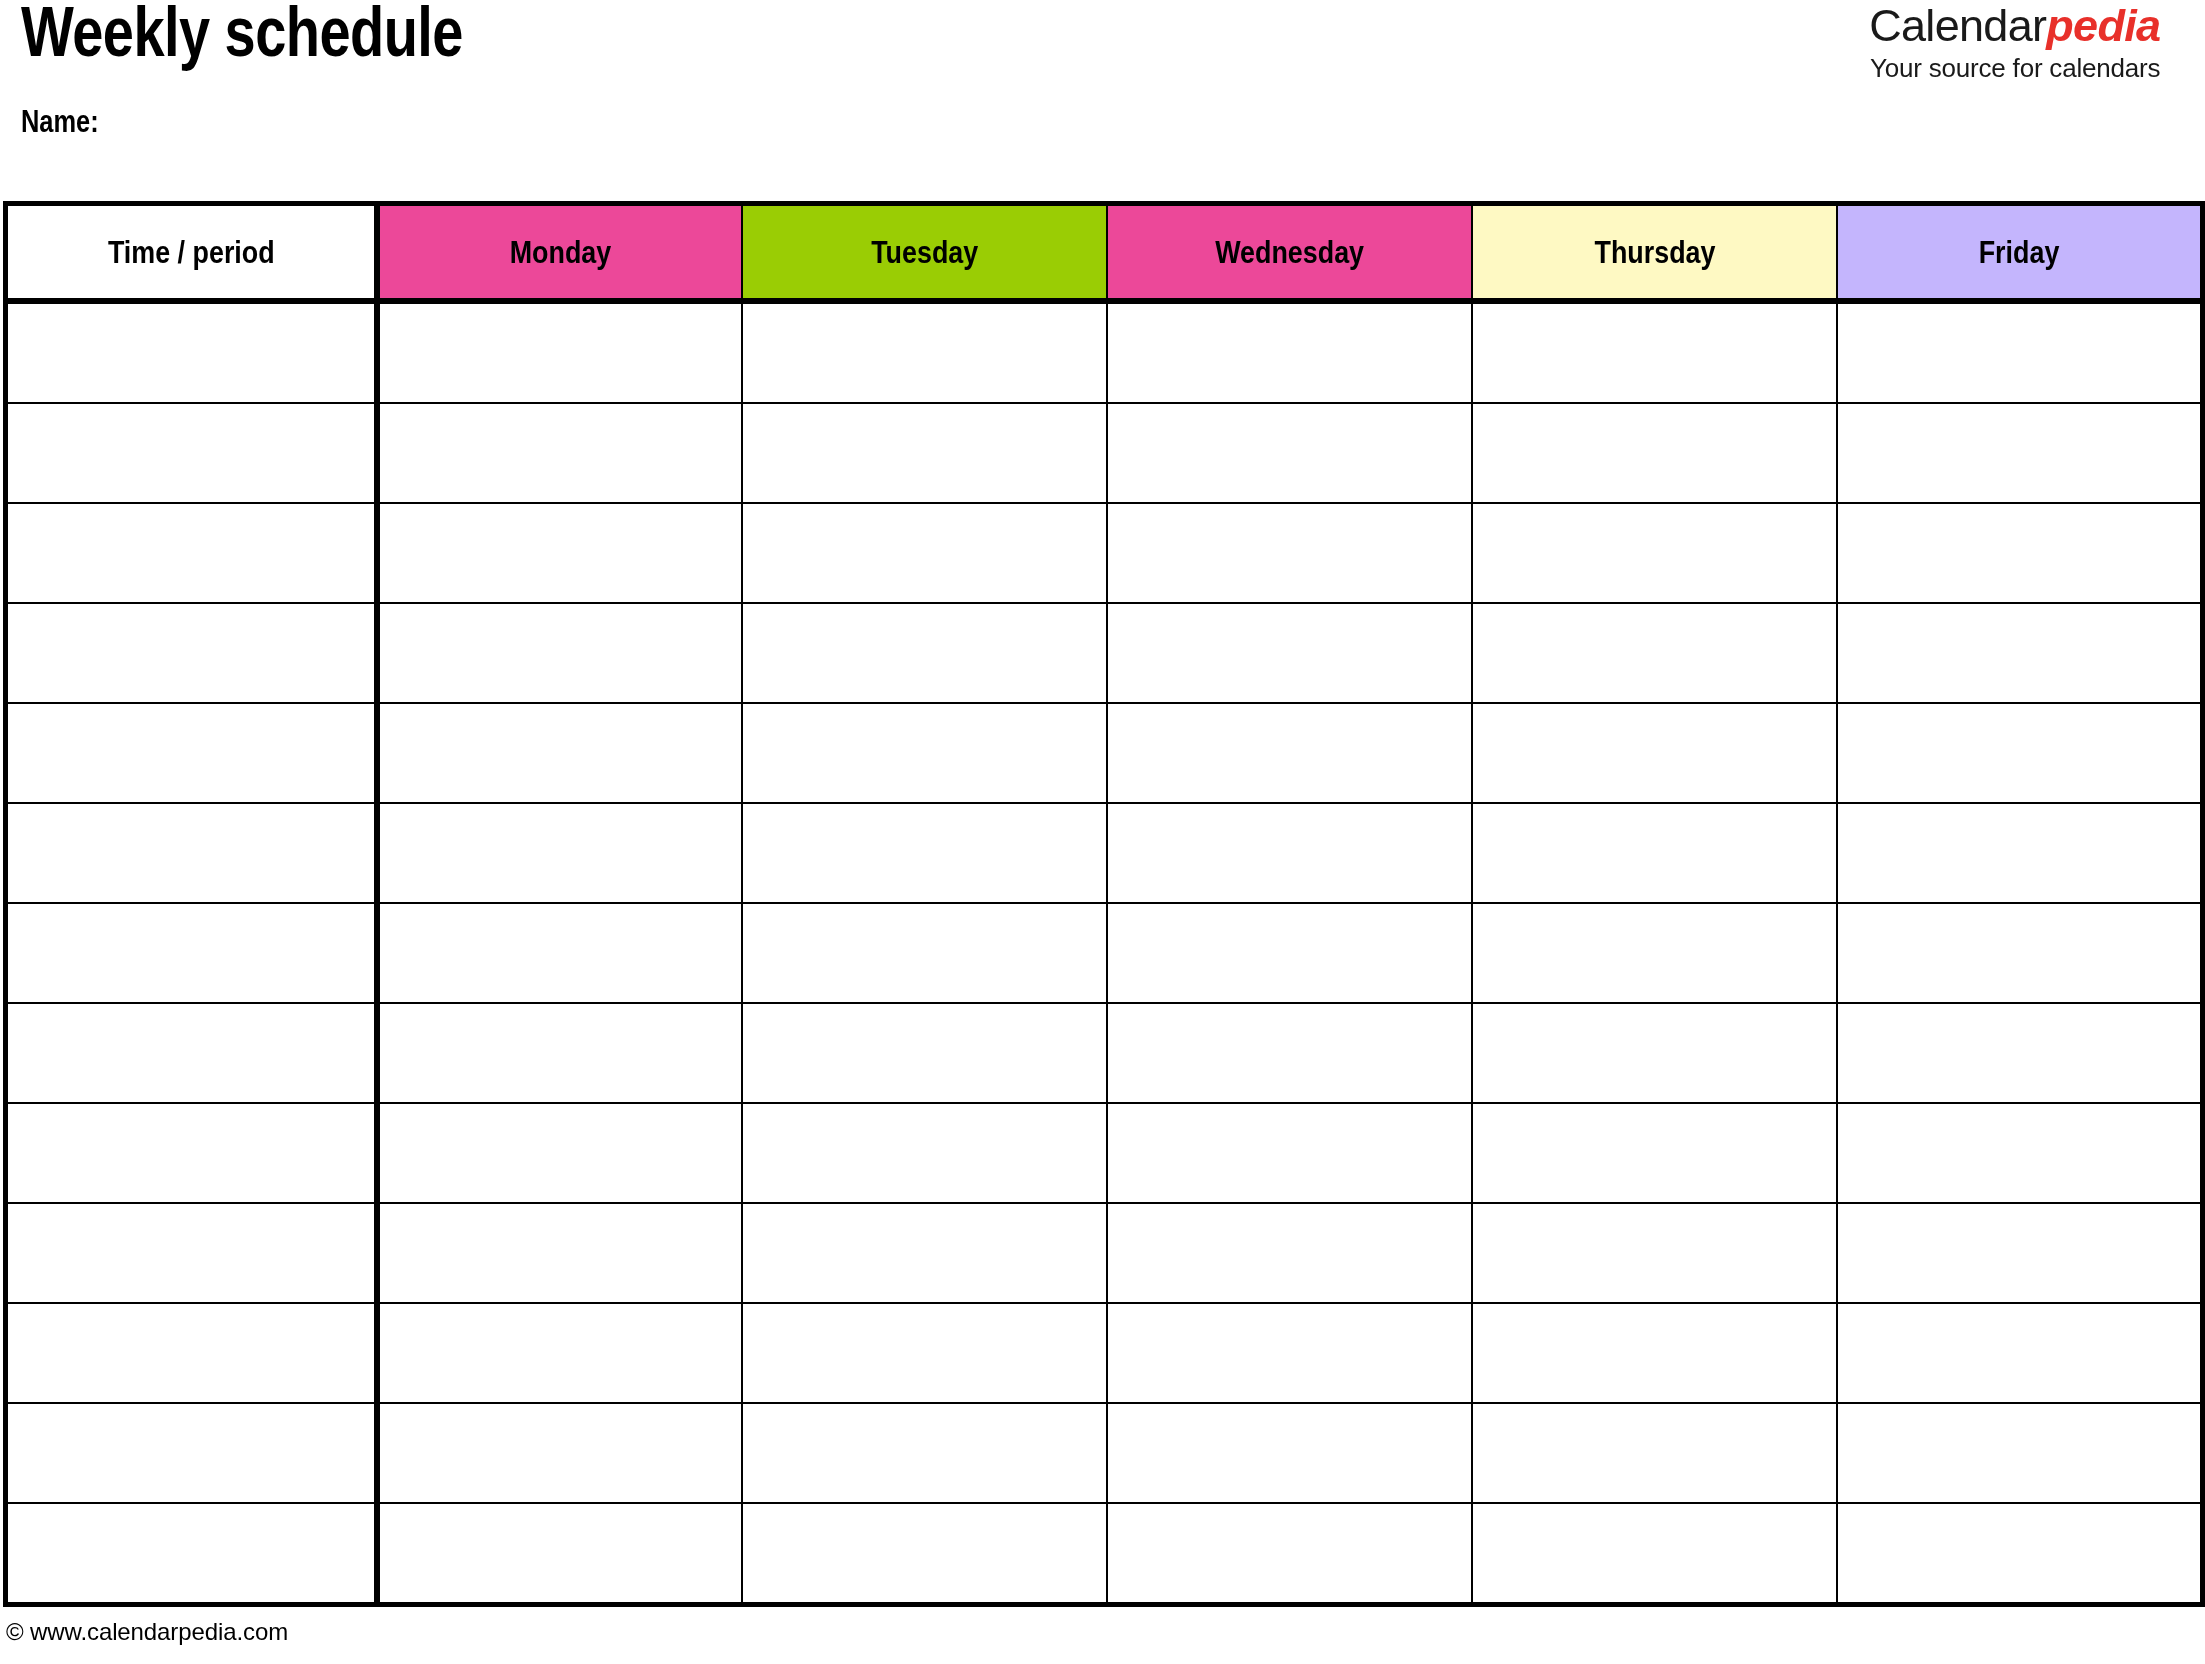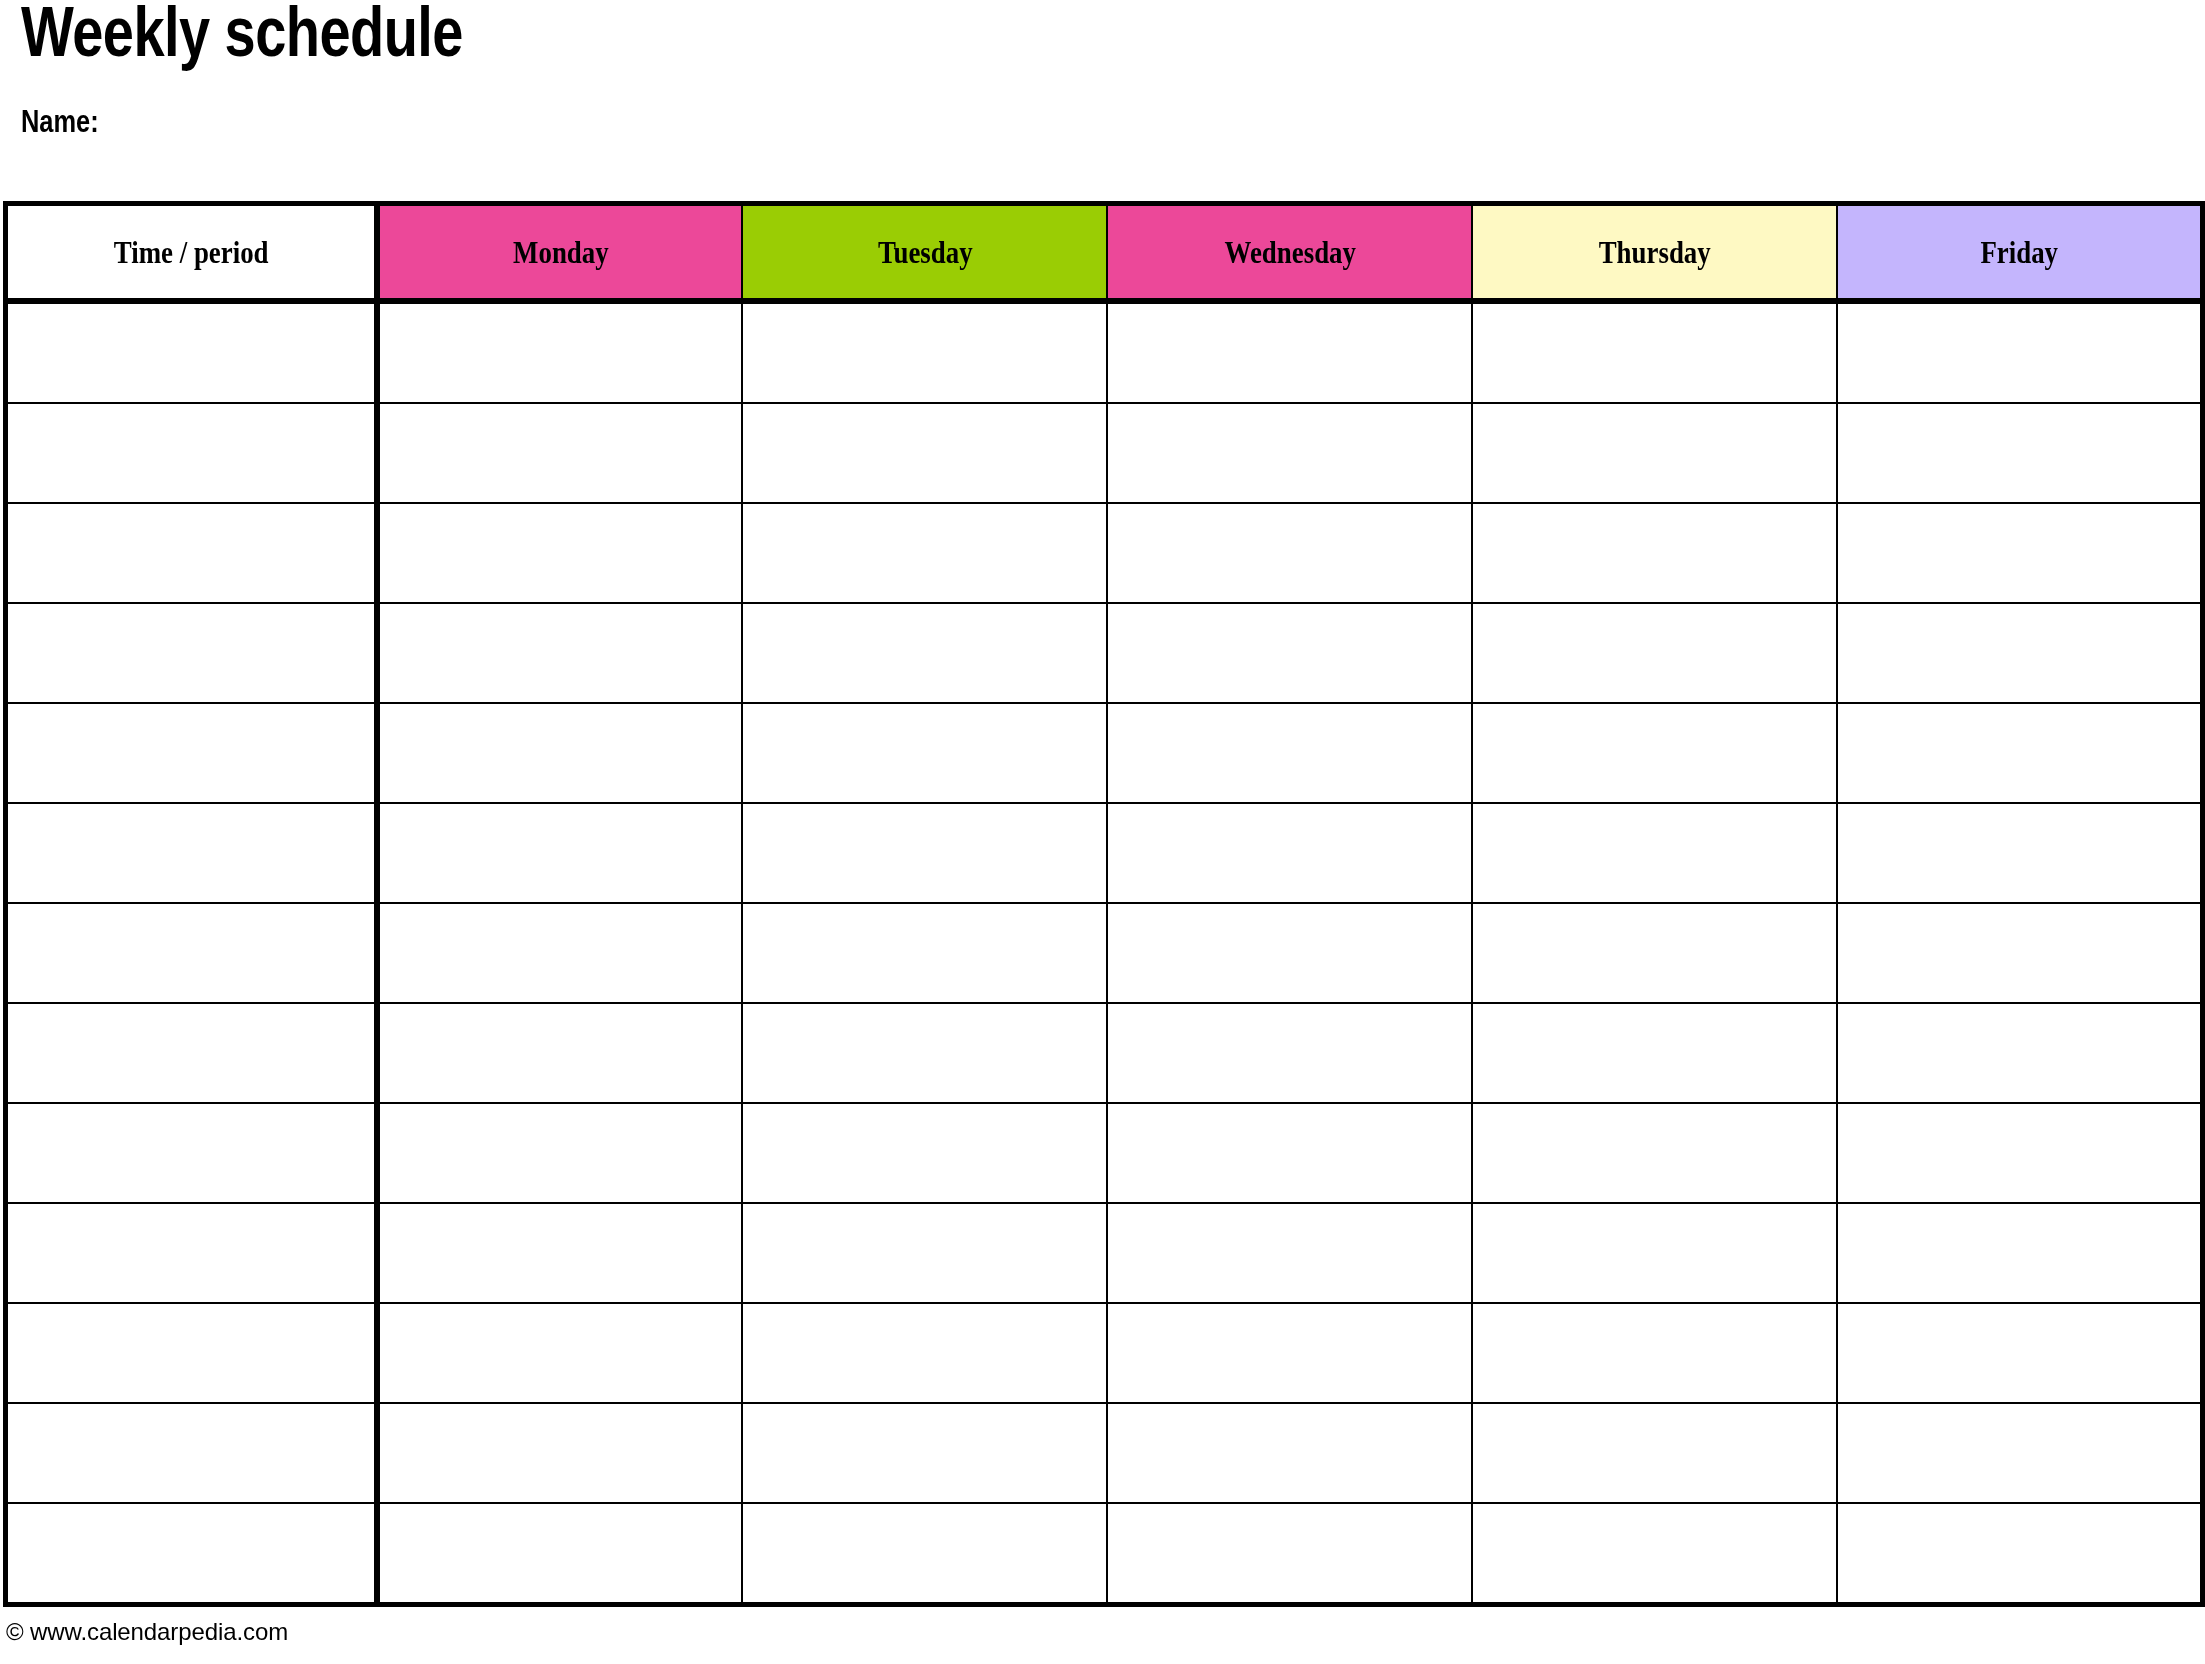--- a/index.html
+++ b/index.html
@@ -97,21 +97,20 @@
   table.schedule col.col-day    { width: 365px; }
 
   thead th {
     height: 92px;
     font-size: 32px;
     font-weight: bold;
     vertical-align: middle;
     border-right: 2.9px solid #000000;
     border-bottom: 6.6px solid #000000;
     padding: 0;
-    font-family: Liberation Serif, serif;
   }
   thead th:last-child { border-right: 0; }
 
   thead th.time-head {
     background: #ffffff;
     border-right: 6.6px solid #000000;
   }
   thead th .head-text {
     display: inline-block;
     transform: scaleX(0.84);
@@ -141,20 +140,26 @@
 </style>
 </head>
 <body>
 
 <div class="page-header">
 
   <div class="doc-title">Weekly schedule</div>
 
   <div class="name-label">Name:</div>
 
+  <div class="brand">
+    <div class="brand-wordmark">
+      <span class="brand-calendar">Calendar</span><span class="brand-pedia">pedia</span>
+    </div>
+    <div class="brand-tagline">Your source for calendars</div>
+  </div>
 
 </div>
 
 <div class="schedule-wrap">
   <table class="schedule">
     <colgroup>
       <col class="col-time">
       <col class="col-day">
       <col class="col-day">
       <col class="col-day">

